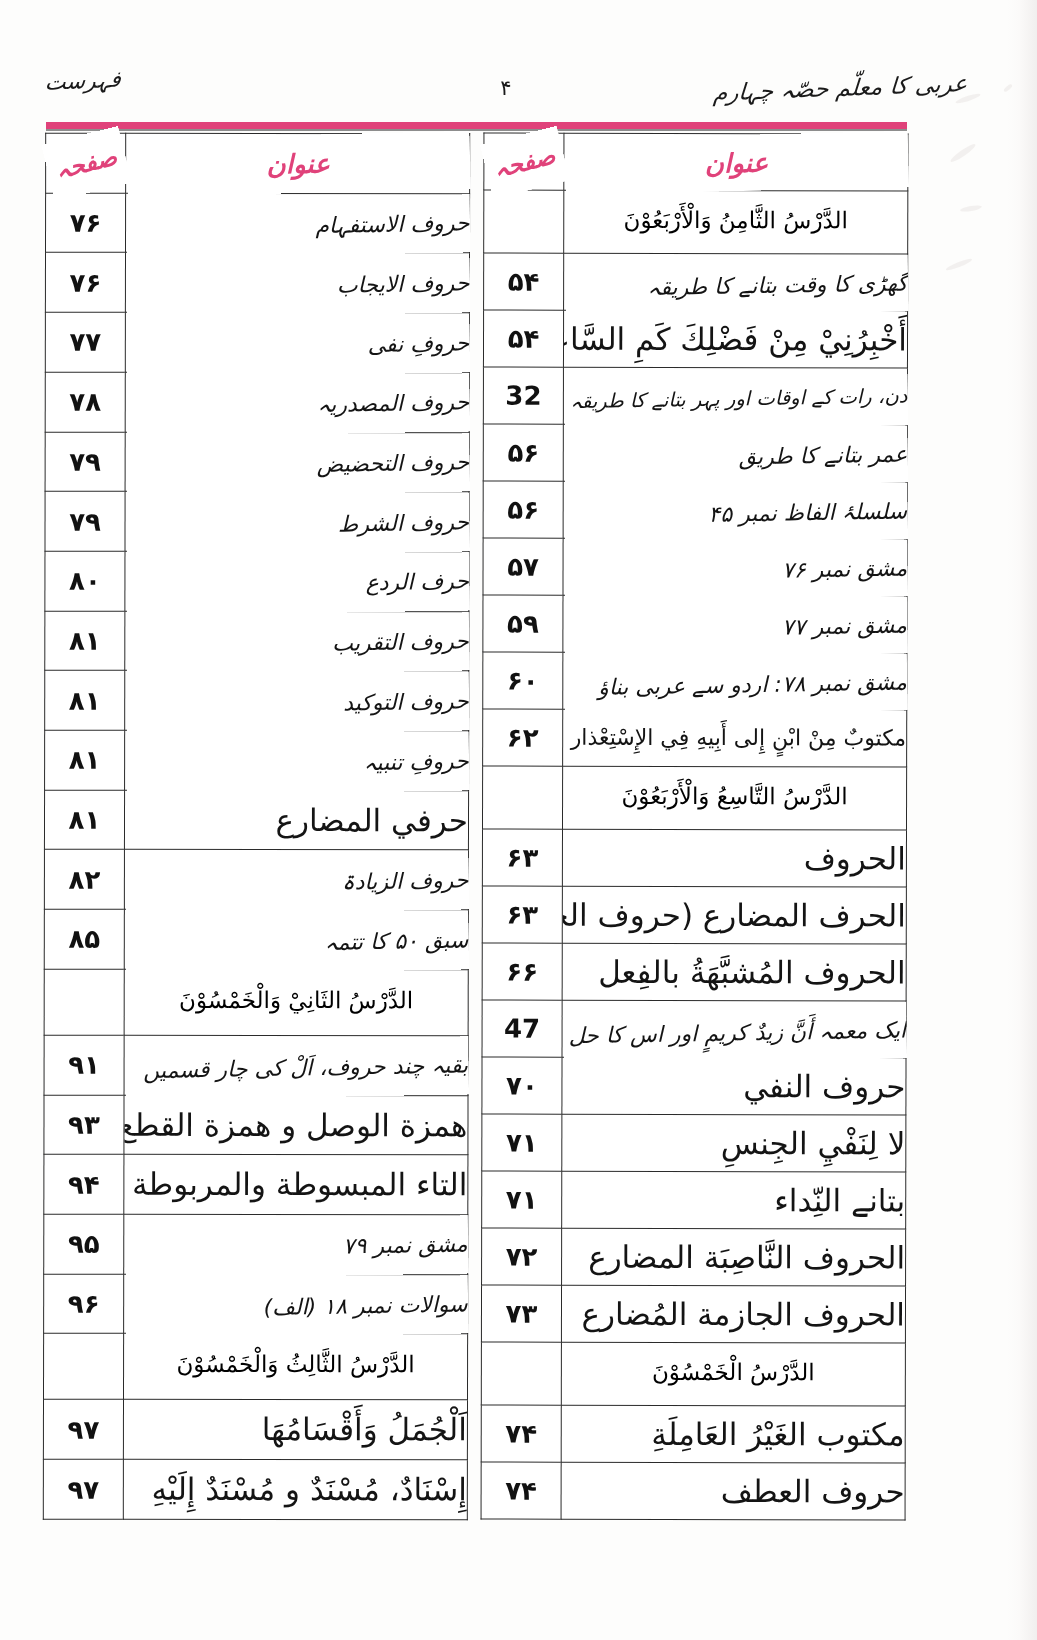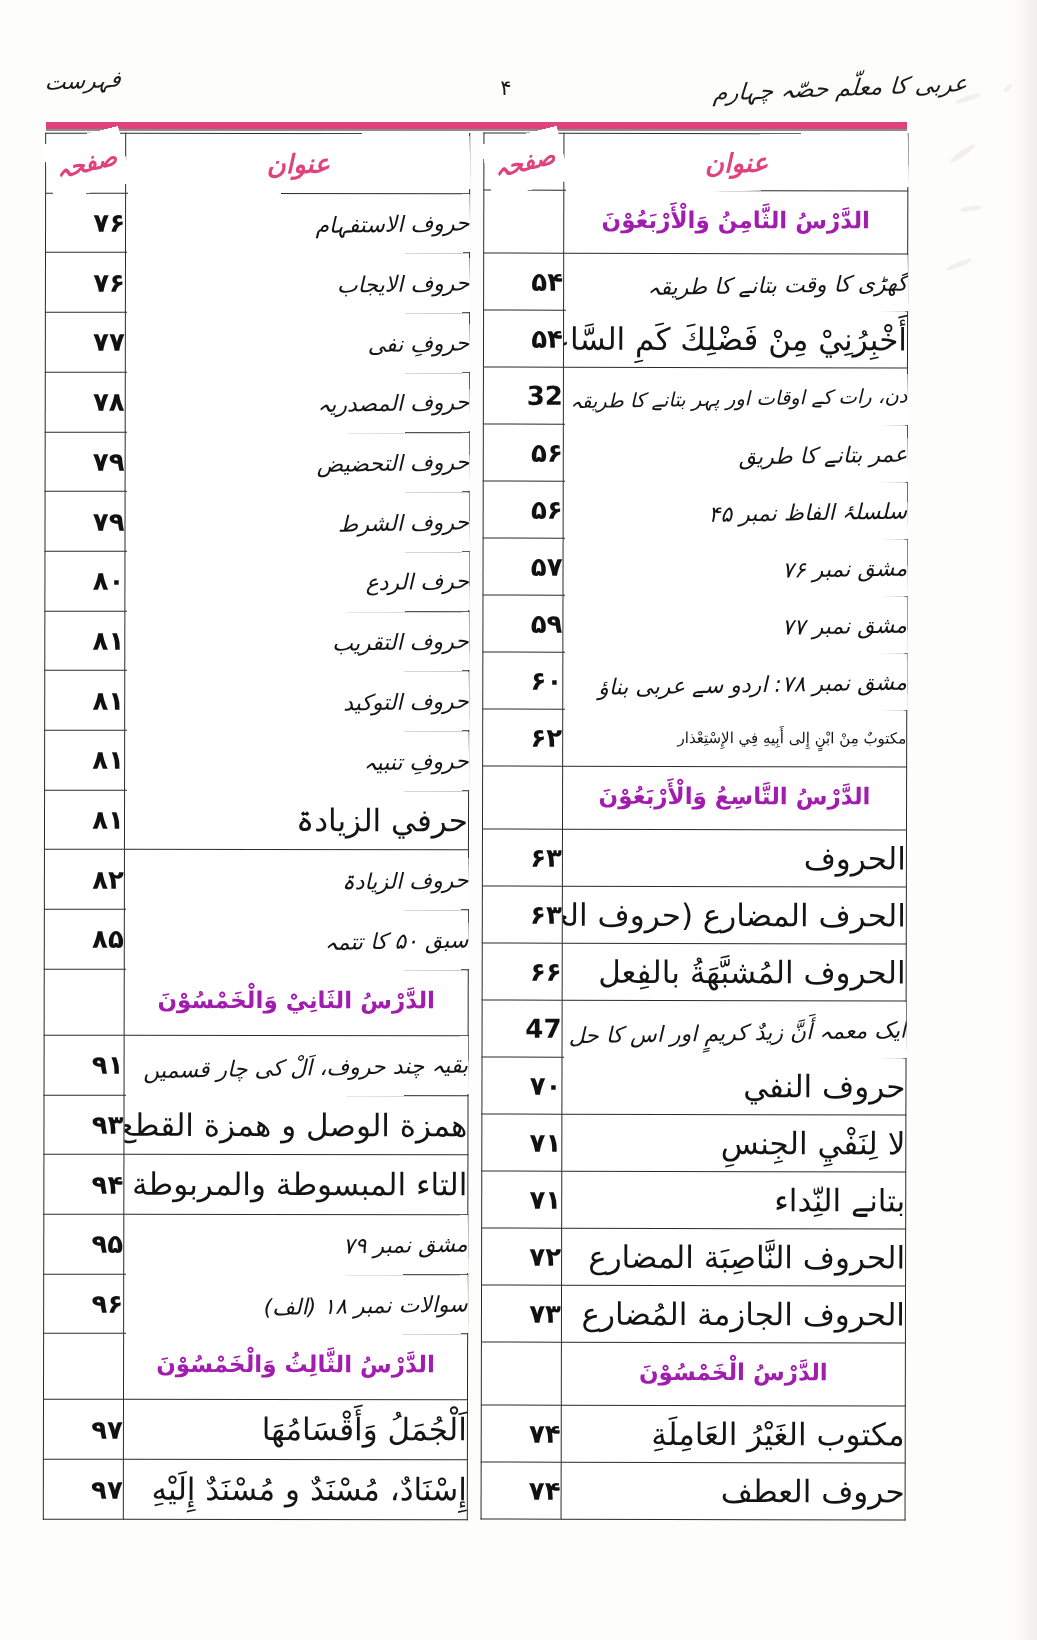--- a/index.html
+++ b/index.html
@@ -141,36 +141,36 @@
     white-space: nowrap;
     overflow: hidden;
   }
   .cell-title.urdu {
     font-size: 22px;
     font-style: italic;
     transform: rotate(-1.1deg);
     transform-origin: right center;
   }
   .cell-page {
-    text-align: right;
+    text-align: center;
     font-size: 26px;
     color: #111111;
     font-weight: 600;
     padding-bottom: 4px;
   }
 
   
   tr.lesson td {
     height: 58px;
   }
   tr.lesson .cell-title {
     text-align: center;
-    color: #a21caf;
+    color: #000000;
     font-size: 23px;
-    font-weight: 700;
+    font-weight: 400;
     white-space: nowrap;
     transform: none;
     padding: 0 6px 4px 6px;
   }
   tr.lesson .cell-page { color: transparent; }
 
   
   .tbl-right { transform: rotate(0.12deg); }
   .tbl-left  { transform: rotate(0.1deg); }
 </style>
@@ -233,21 +233,21 @@
         </tr>
         <tr class="entry">
           <td class="cell-title urdu">مشق نمبر ۷۷</td>
           <td class="cell-page">۵۹</td>
         </tr>
         <tr class="entry">
           <td class="cell-title urdu">مشق نمبر ۷۸: اردو سے عربی بناؤ</td>
           <td class="cell-page">۶۰</td>
         </tr>
         <tr class="entry">
-          <td class="cell-title" style="font-size: 15px;">مكتوبٌ مِنْ ابْنٍ إِلى أَبِيهِ فِي الإِسْتِعْذار</td>
+          <td class="cell-title" style="font-size: 22px;">مكتوبٌ مِنْ ابْنٍ إِلى أَبِيهِ فِي الإِسْتِعْذار</td>
           <td class="cell-page">۶۲</td>
         </tr>
         <tr class="lesson">
           <td class="cell-title">الدَّرْسُ التَّاسِعُ وَالْأَرْبَعُوْنَ</td>
           <td class="cell-page"></td>
         </tr>
         <tr class="entry">
           <td class="cell-title">الحروف</td>
           <td class="cell-page">۶۳</td>
         </tr>
@@ -342,21 +342,21 @@
         </tr>
         <tr class="entry">
           <td class="cell-title urdu">حروف التوکید</td>
           <td class="cell-page">۸۱</td>
         </tr>
         <tr class="entry">
           <td class="cell-title urdu">حروفِ تنبیہ</td>
           <td class="cell-page">۸۱</td>
         </tr>
         <tr class="entry">
-          <td class="cell-title">حرفي الزیادۃ</td>
+          <td class="cell-title">حرفي المضارع</td>
           <td class="cell-page">۸۱</td>
         </tr>
         <tr class="entry">
           <td class="cell-title urdu">حروف الزیادۃ</td>
           <td class="cell-page">۸۲</td>
         </tr>
         <tr class="entry">
           <td class="cell-title urdu">سبق ۵۰ کا تتمہ</td>
           <td class="cell-page">۸۵</td>
         </tr>

